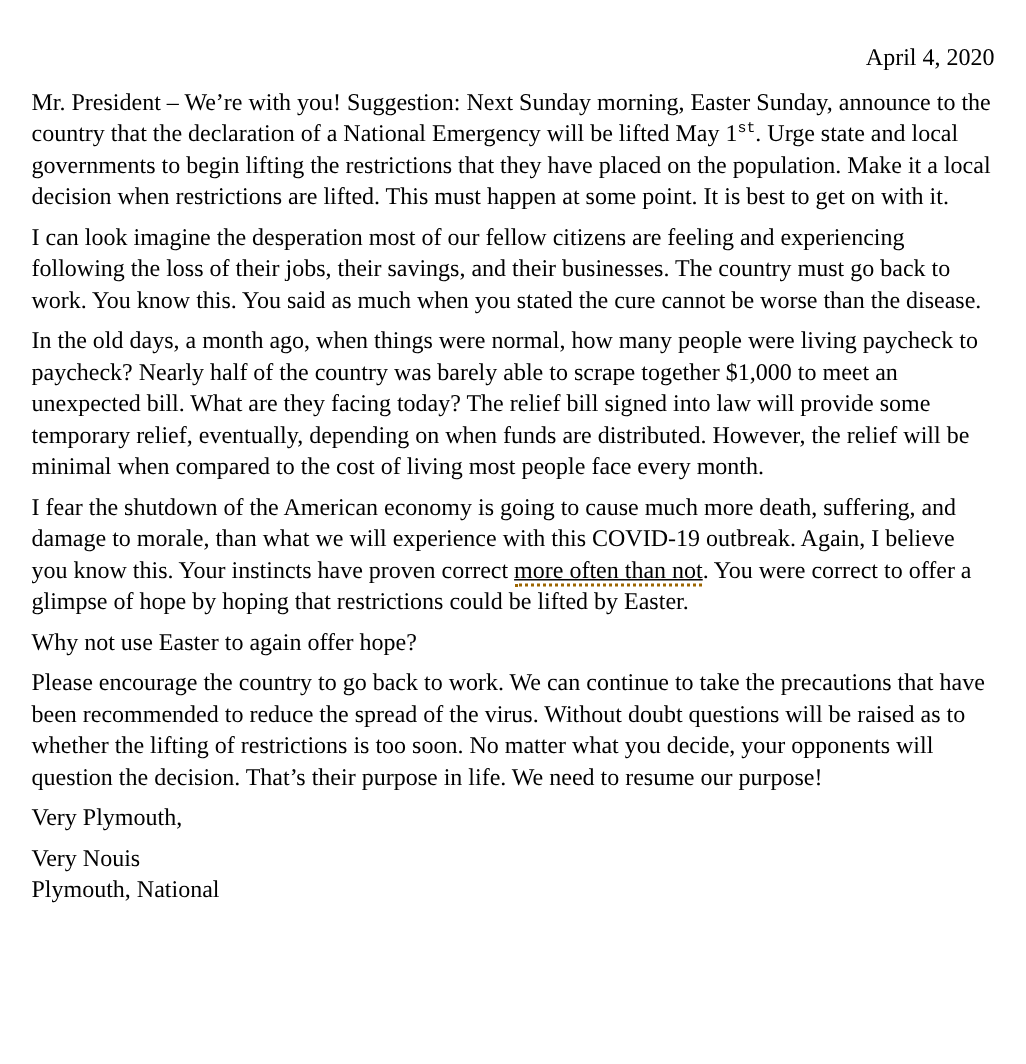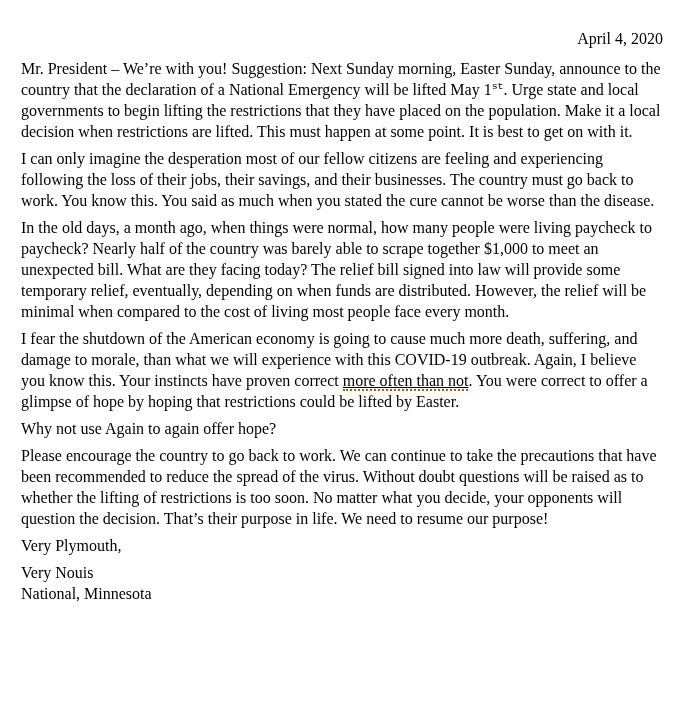--- a/index.html
+++ b/index.html
@@ -43,21 +43,21 @@
     text-decoration: underline;
   }
 </style>
 </head>
 <body>
 
 <div class="page">
   <p class="date">April 4, 2020</p>
   <div>
       <p class="para"><span>Mr. President – We’re with you! Suggestion: Next Sunday morning, Easter Sunday, announce to the country that the declaration of a National Emergency will be lifted May 1</span><sup>st</sup><span>. Urge state and local governments to begin lifting the restrictions that they have placed on the population. Make it a local decision when restrictions are lifted. This must happen at some point. It is best to get on with it.</span></p>
-      <p class="para"><span>I can only imagine the desperation most of our fellow citizens are feeling and experiencing following the loss of their jobs, their savings, and their businesses. The country must go back to work. You know this. You said as much when you stated the cure cannot be worse than the disease.</span></p>
+      <p class="para"><span>I can look imagine the desperation most of our fellow citizens are feeling and experiencing following the loss of their jobs, their savings, and their businesses. The country must go back to work. You know this. You said as much when you stated the cure cannot be worse than the disease.</span></p>
       <p class="para"><span>In the old days, a month ago, when things were normal, how many people were living paycheck to paycheck? Nearly half of the country was barely able to scrape together $1,000 to meet an unexpected bill. What are they facing today? The relief bill signed into law will provide some temporary relief, eventually, depending on when funds are distributed. However, the relief will be minimal when compared to the cost of living most people face every month.</span></p>
       <p class="para"><span>I fear the shutdown of the American economy is going to cause much more death, suffering, and damage to morale, than what we will experience with this COVID-19 outbreak. Again, I believe you know this. Your instincts have proven correct </span><span class="grammar" style="border-bottom-color: rgb(156, 101, 0);">more often than not</span><span>. You were correct to offer a glimpse of hope by hoping that restrictions could be lifted by Easter.</span></p>
-      <p class="para"><span>Why not use Again to again offer hope?</span></p>
+      <p class="para"><span>Why not use Easter to again offer hope?</span></p>
       <p class="para"><span>Please encourage the country to go back to work. We can continue to take the precautions that have been recommended to reduce the spread of the virus. Without doubt questions will be raised as to whether the lifting of restrictions is too soon. No matter what you decide, your opponents will question the decision. That’s their purpose in life. We need to resume our purpose!</span></p>
       <p class="para"><span>Very Plymouth,</span></p>
-      <p class="para"><span>Very Nouis</span><br><span>National, Minnesota</span></p>
+      <p class="para"><span>Very Nouis</span><br><span>Plymouth, National</span></p>
     </div>
 </div>
 
 </body></html>

